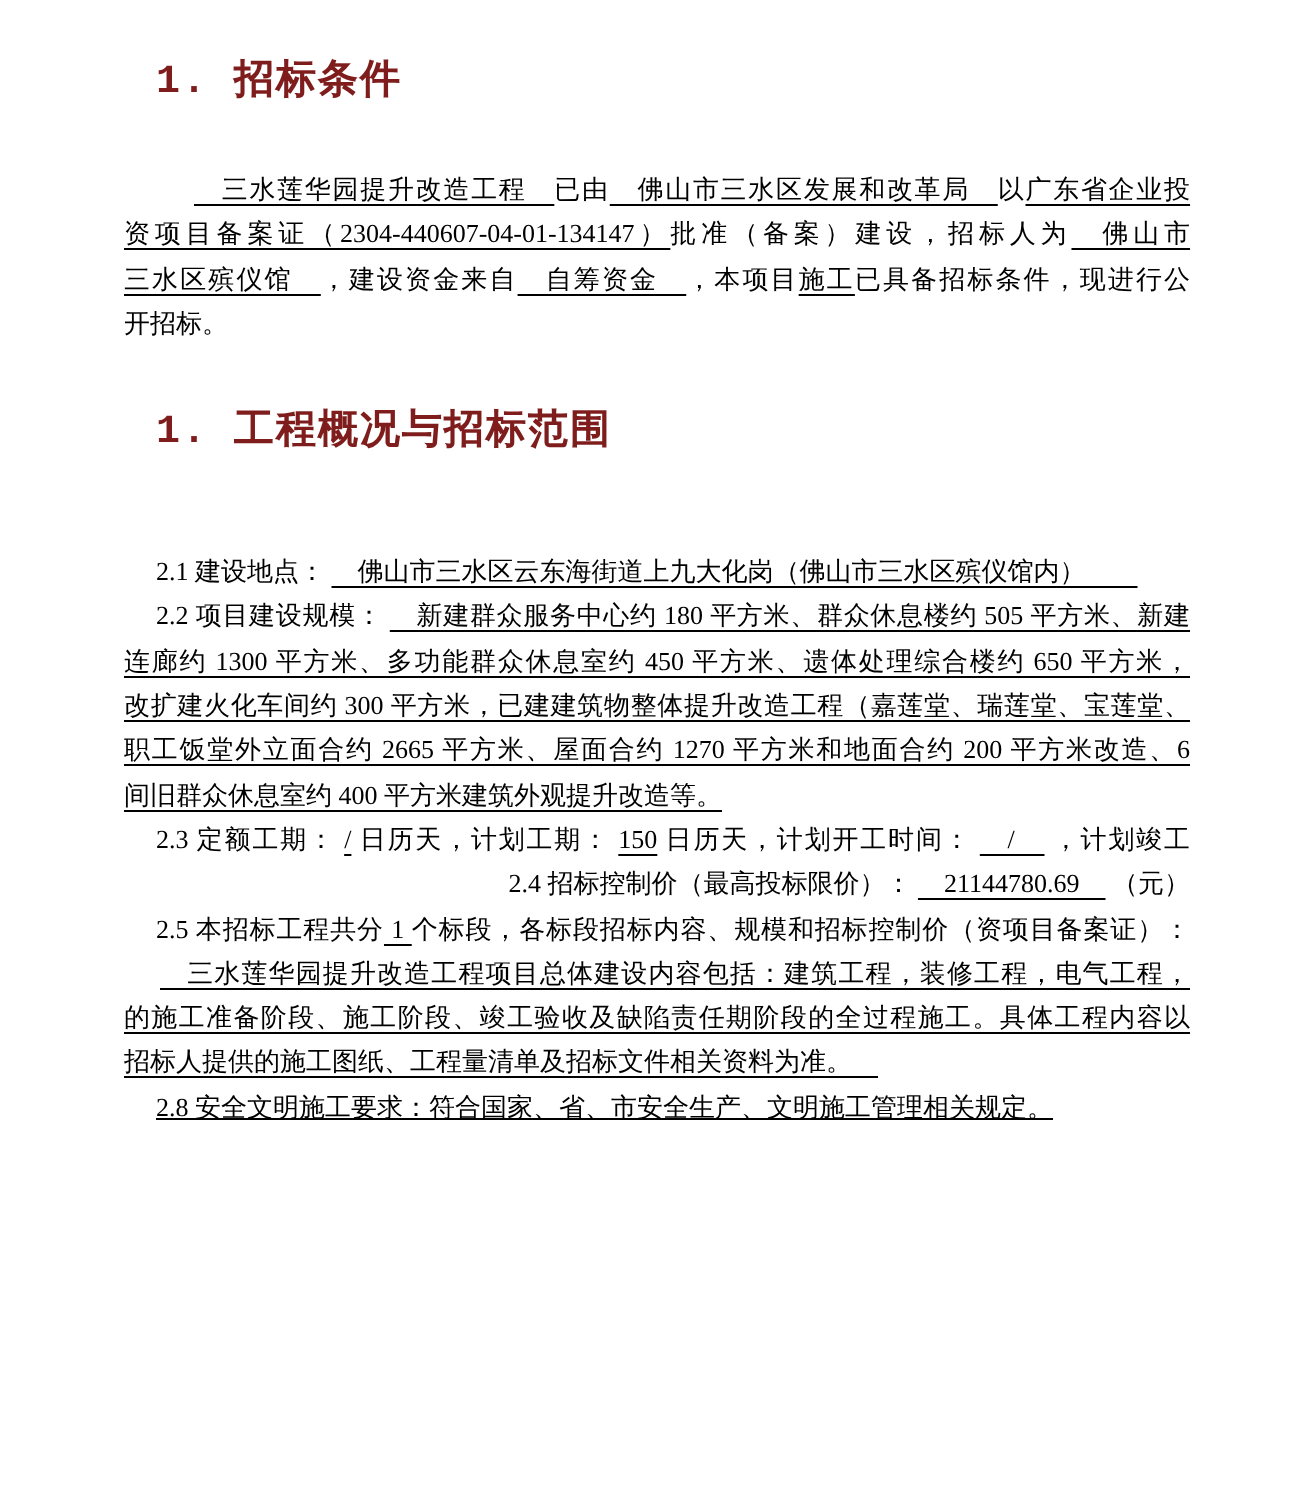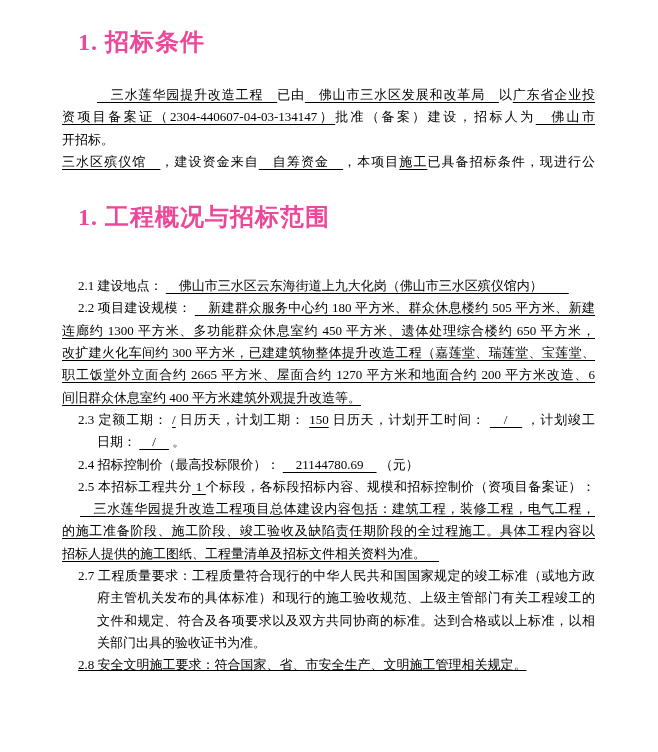--- a/index.html
+++ b/index.html
@@ -8,26 +8,26 @@
     width:658px;height:752px;
     box-sizing:border-box;
     background:#ffffff;color:#000000;
     padding:28px 63px 0 62px;
     overflow:hidden;
     font-family:"Liberation Serif","DejaVu Serif",serif;
     font-size:13px;
     line-height:22.3px;
   }
   .h{
-    font-family:Liberation Serif, serif;
+    font-family:Liberation Mono, monospace;
     font-weight:bold;
-    font-size:24px;
+    font-size:20px;
     line-height:28px;
     letter-spacing:1px;
-    color:#ec4899;
+    color:#7f1d1d;
   }
   [data-name="section-1-heading"]{margin:0 0 28px 16px;}
   [data-name="section-2-heading"]{margin:30px 0 26px 16px;}
   .para{margin:0;}
   .line{min-height:22.3px;}
   .just{text-align:justify;text-align-last:justify;}
   .u{text-decoration:underline;text-underline-offset:3px;text-decoration-thickness:1px;}
   .cb{
     display:inline-block;
     width:12px;height:15px;
@@ -43,50 +43,43 @@
     text-decoration:none;
   }
 </style>
 </head>
 <body>
 
 <div class="page" data-name="document-page">
     <div class="h" data-name="section-1-heading">1. 招标条件</div>
     <div class="para" data-name="tender-conditions-paragraph">
       <div class="line just" data-name="text-line" style="padding-left: 35px;"><span class="u" data-name="text-segment">　三水莲华园提升改造工程　</span><span data-name="text-segment">已由</span><span class="u" data-name="text-segment">　佛山市三水区发展和改革局　</span><span data-name="text-segment">以</span><span class="u" data-name="text-segment">广东省企业投</span></div>
-      <div class="line just" data-name="text-line"><span class="u" data-name="text-segment">资项目备案证（2304-440607-04-03-134147）</span><span data-name="text-segment">批准（备案）建设，招标人为</span><span class="u" data-name="text-segment">　佛山市</span></div>
+      <div class="line just" data-name="text-line"><span class="u" data-name="text-segment">资项目备案证（2304-440607-04-01-134147）</span><span data-name="text-segment">批准（备案）建设，招标人为</span><span class="u" data-name="text-segment">　佛山市</span></div>
+      <div class="line just" data-name="text-line"><span class="u" data-name="text-segment">三水区殡仪馆　</span><span data-name="text-segment">，建设资金来自</span><span class="u" data-name="text-segment">　自筹资金　</span><span data-name="text-segment">，本项目</span><span class="u" data-name="text-segment">施工</span><span data-name="text-segment">已具备招标条件，现进行公</span></div>
       <div class="line" data-name="text-line"><span data-name="text-segment">开招标。</span></div>
-      <div class="line just" data-name="text-line"><span class="u" data-name="text-segment">三水区殡仪馆　</span><span data-name="text-segment">，建设资金来自</span><span class="u" data-name="text-segment">　自筹资金　</span><span data-name="text-segment">，本项目</span><span class="u" data-name="text-segment">施工</span><span data-name="text-segment">已具备招标条件，现进行公</span></div>
     </div>
     <div class="h" data-name="section-2-heading">1. 工程概况与招标范围</div>
     <div class="para" data-name="item-2-1-construction-site">
       <div class="line" data-name="text-line" style="padding-left: 16px; margin-top: 44px;"><span data-name="text-segment">2.1 建设地点： </span><span class="u" data-name="text-segment">　佛山市三水区云东海街道上九大化岗（佛山市三水区殡仪馆内）　　</span></div>
     </div>
     <div class="para" data-name="item-2-2-project-scale">
       <div class="line just" data-name="text-line" style="padding-left: 16px;"><span data-name="text-segment">2.2 项目建设规模： </span><span class="u" data-name="text-segment">　新建群众服务中心约 180 平方米、群众休息楼约 505 平方米、新建</span></div>
       <div class="line just" data-name="text-line"><span class="u" data-name="text-segment">连廊约 1300 平方米、多功能群众休息室约 450 平方米、遗体处理综合楼约 650 平方米，</span></div>
       <div class="line just" data-name="text-line"><span class="u" data-name="text-segment">改扩建火化车间约 300 平方米，已建建筑物整体提升改造工程（嘉莲堂、瑞莲堂、宝莲堂、</span></div>
       <div class="line just" data-name="text-line"><span class="u" data-name="text-segment">职工饭堂外立面合约 2665 平方米、屋面合约 1270 平方米和地面合约 200 平方米改造、6</span></div>
       <div class="line" data-name="text-line"><span class="u" data-name="text-segment">间旧群众休息室约 400 平方米建筑外观提升改造等。</span></div>
     </div>
     <div class="para" data-name="item-2-3-construction-period">
       <div class="line just" data-name="text-line" style="padding-left: 16px;"><span data-name="text-segment">2.3 定额工期： </span><span class="u" data-name="text-segment">/</span><span data-name="text-segment"> 日历天，计划工期： </span><span class="u" data-name="text-segment">150</span><span data-name="text-segment"> 日历天，计划开工时间： </span><span class="u" data-name="text-segment">　/　</span><span data-name="text-segment"> ，计划竣工</span></div>
-      <div class="line" data-name="text-line" style="padding-left: 35px;"><span data-name="text-segment">日期： </span><span class="u" data-name="text-segment">　/　</span><span data-name="text-segment"> 。</span></div>
     </div>
     <div class="para" data-name="item-2-4-bid-control-price">
-      <div class="line" data-name="text-line" style="padding-left: 16px;"><span data-name="text-segment">2.4 招标控制价（最高投标限价）： </span><span class="u" data-name="text-segment">　21144780.69　</span><span data-name="text-segment"> （元）</span></div>
+      <div class="line" data-name="text-line" style="padding-left: 16px; text-align: right;"><span data-name="text-segment">2.4 招标控制价（最高投标限价）： </span><span class="u" data-name="text-segment">　21144780.69　</span><span data-name="text-segment"> （元）</span></div>
     </div>
     <div class="para" data-name="item-2-5-bid-sections">
       <div class="line just" data-name="text-line" style="padding-left: 16px;"><span data-name="text-segment">2.5 本招标工程共分</span><span class="u" data-name="text-segment"> 1 </span><span data-name="text-segment">个标段，各标段招标内容、规模和招标控制价（资项目备案证）：</span></div>
       <div class="line just" data-name="text-line" style="padding-left: 18px;"><span class="u" data-name="text-segment">　三水莲华园提升改造工程项目总体建设内容包括：建筑工程，装修工程，电气工程，</span></div>
       <div class="line just" data-name="text-line"><span class="u" data-name="text-segment">的施工准备阶段、施工阶段、竣工验收及缺陷责任期阶段的全过程施工。具体工程内容以</span></div>
       <div class="line" data-name="text-line"><span class="u" data-name="text-segment">招标人提供的施工图纸、工程量清单及招标文件相关资料为准。　</span></div>
     </div>
-    <div class="para" data-name="item-2-7-quality-requirements">
-      <div class="line just" data-name="text-line" style="padding-left: 16px;"><span data-name="text-segment">2.7 工程质量要求：工程质量符合现行的中华人民共和国国家规定的竣工标准（或地方政</span></div>
-      <div class="line just" data-name="text-line" style="padding-left: 35px;"><span data-name="text-segment">府主管机关发布的具体标准）和现行的施工验收规范、上级主管部门有关工程竣工的</span></div>
-      <div class="line just" data-name="text-line" style="padding-left: 35px;"><span data-name="text-segment">文件和规定、符合及各项要求以及双方共同协商的标准。达到合格或以上标准，以相</span></div>
-      <div class="line" data-name="text-line" style="padding-left: 35px;"><span data-name="text-segment">关部门出具的验收证书为准。</span></div>
-    </div>
     <div class="para" data-name="item-2-8-safety-requirements">
       <div class="line" data-name="text-line" style="padding-left: 16px; text-decoration: underline;"><span data-name="text-segment">2.8 安全文明施工要求：符合国家、省、市安全生产、文明施工管理相关规定。</span></div>
     </div>
   </div>
 
 </body></html>

